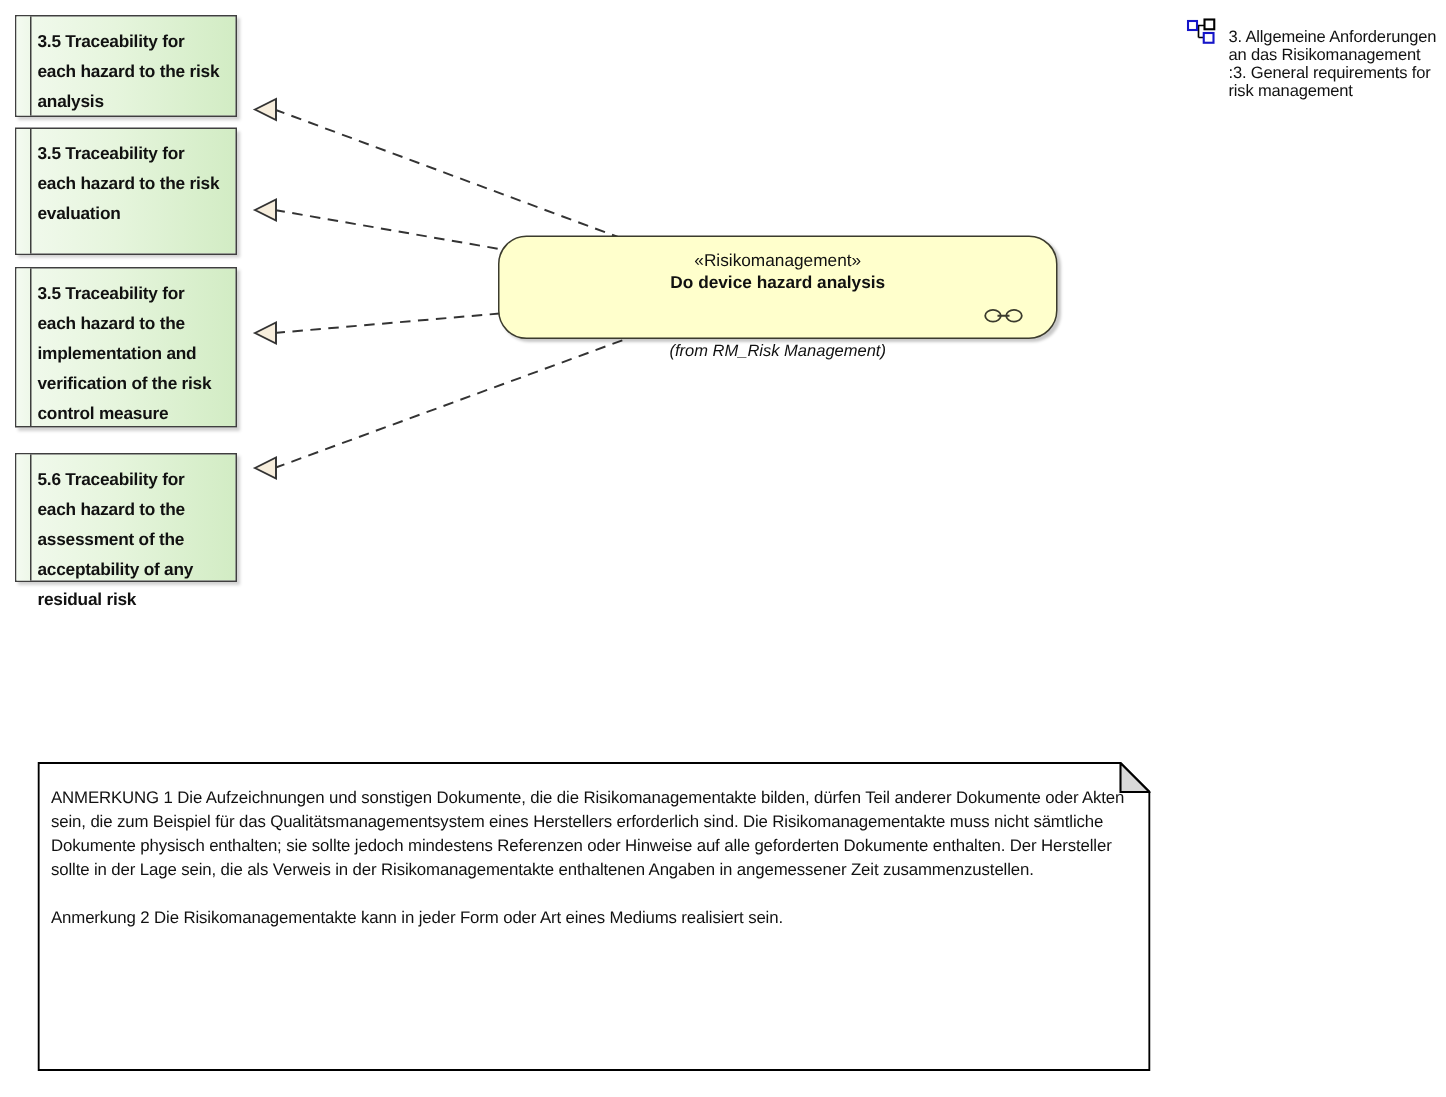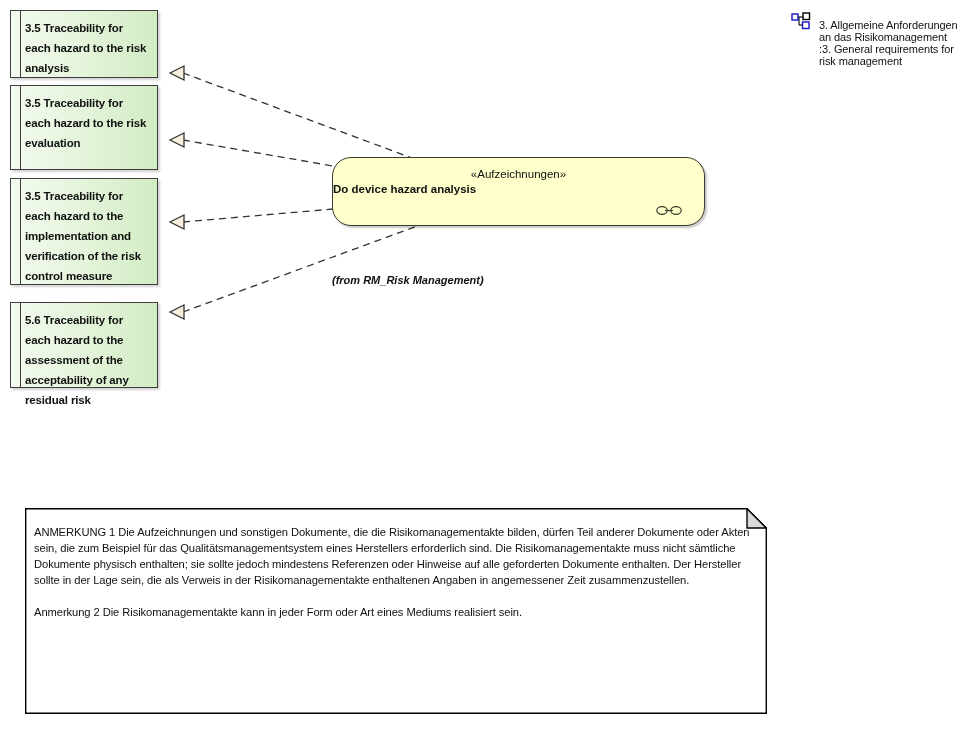--- a/index.html
+++ b/index.html
@@ -69,43 +69,43 @@
     left: 0; right: 0;
     top: 10px;
     text-align: center;
     font-size: 11.5px;
     color: #111111;
   }
   #bp-name {
     position: absolute;
     left: 0; right: 0;
     top: 25px;
-    text-align: left;
+    text-align: center;
     font-size: 11.5px;
     font-weight: bold;
     color: #111111;
   }
   #bp-icon {
     position: absolute;
     right: 22px;
     bottom: 9px;
     width: 26px;
     height: 11px;
   }
   #bp-from {
     position: absolute;
     left: 332px;
     top: 228px;
     width: 373px;
+    text-align: center;
     font-size: 11px;
-    font-weight: bold;
+    font-weight: normal;
     font-style: italic;
     color: #111111;
     z-index: 5;
-    margin-top: 46px;
   }
 
   
   #pkg-ref {
     position: absolute;
     left: 791px;
     top: 10px;
     width: 168px;
   }
   #pkg-icon {
@@ -197,21 +197,21 @@
     <polygon points="170,140 184,133 184,147" fill="#f7eedd" stroke="#333333" stroke-width="1.3" stroke-linejoin="miter"></polygon>
 
     <line x1="183" y1="222" x2="333" y2="209" stroke="#333333" stroke-width="1.3" stroke-dasharray="7,5"></line>
     <polygon points="170,222 184,215 184,229" fill="#f7eedd" stroke="#333333" stroke-width="1.3" stroke-linejoin="miter"></polygon>
 
     <line x1="183" y1="312" x2="420" y2="225" stroke="#333333" stroke-width="1.3" stroke-dasharray="7,5"></line>
     <polygon points="170,312 184,305 184,319" fill="#f7eedd" stroke="#333333" stroke-width="1.3" stroke-linejoin="miter"></polygon>
   </svg>
 
   <div id="bp-node">
-    <div id="bp-stereo">«Aufzeichnungen»</div>
+    <div id="bp-stereo">«Risikomanagement»</div>
     <div id="bp-name">Do device hazard analysis</div>
     <svg id="bp-icon" viewBox="0 0 26 11" xmlns="http://www.w3.org/2000/svg">
       <line x1="9" y1="5.5" x2="17" y2="5.5" stroke="#3b3b2d" stroke-width="1.2"></line>
       <ellipse cx="6" cy="5.5" rx="5.2" ry="3.9" fill="none" stroke="#3b3b2d" stroke-width="1.2"></ellipse>
       <ellipse cx="20" cy="5.5" rx="5.2" ry="3.9" fill="none" stroke="#3b3b2d" stroke-width="1.2"></ellipse>
     </svg>
   </div>
   <div id="bp-from">(from RM_Risk Management)</div>
 
   <div id="pkg-ref">

